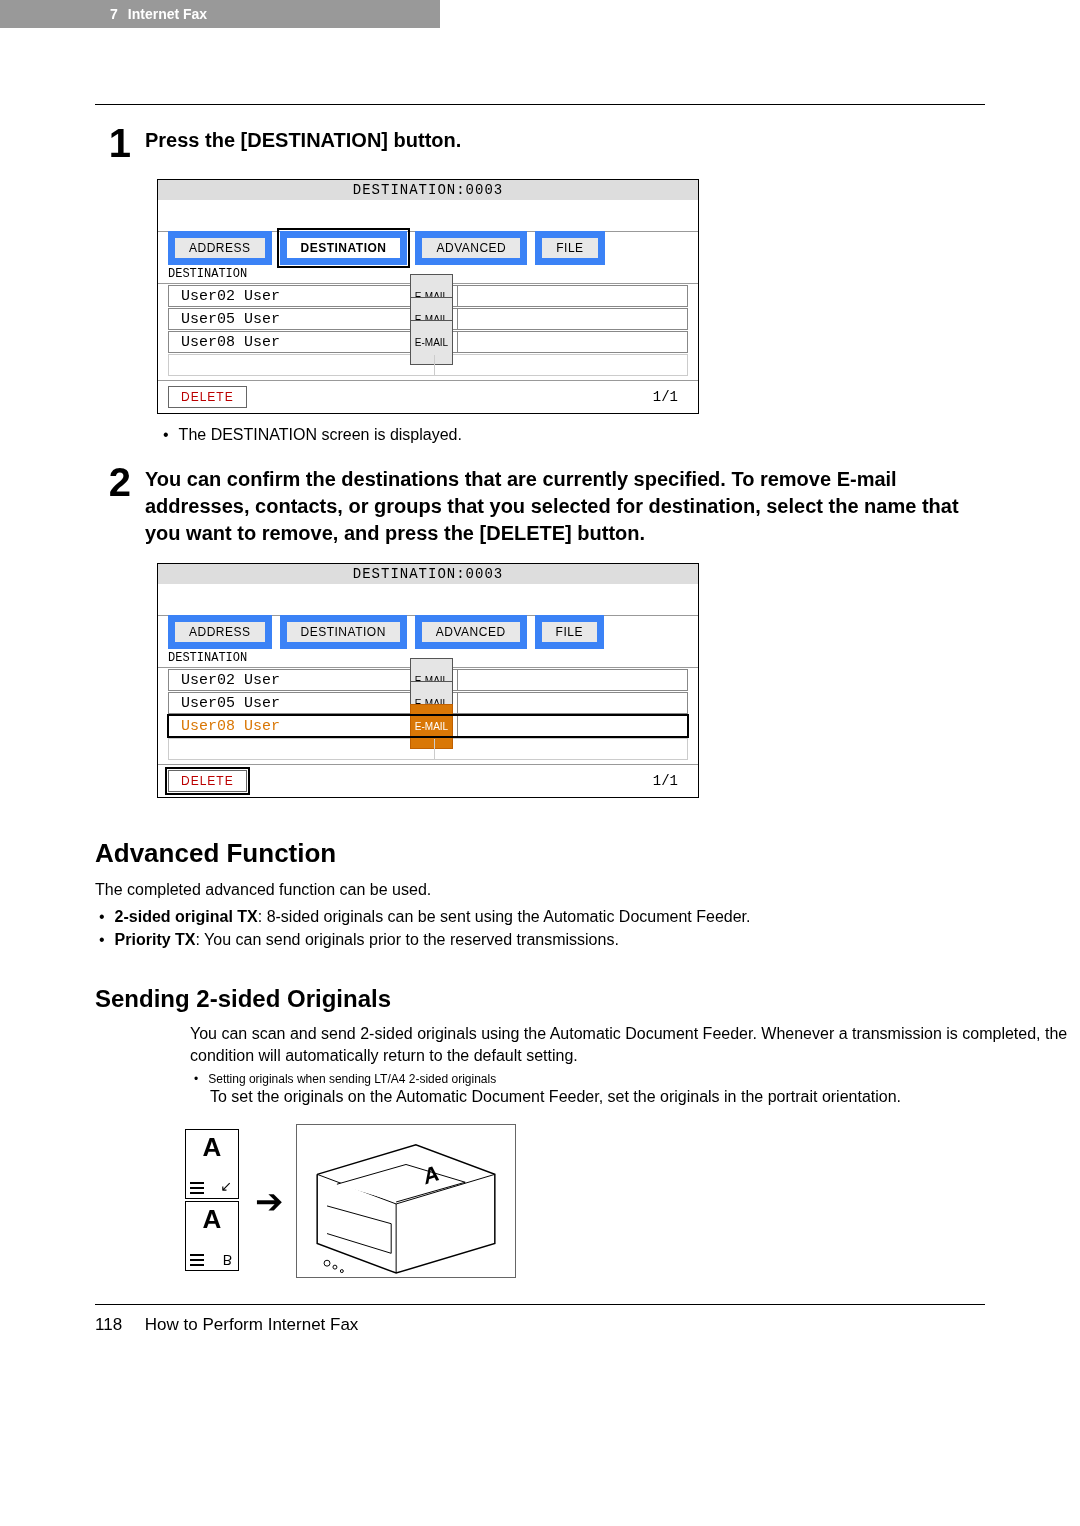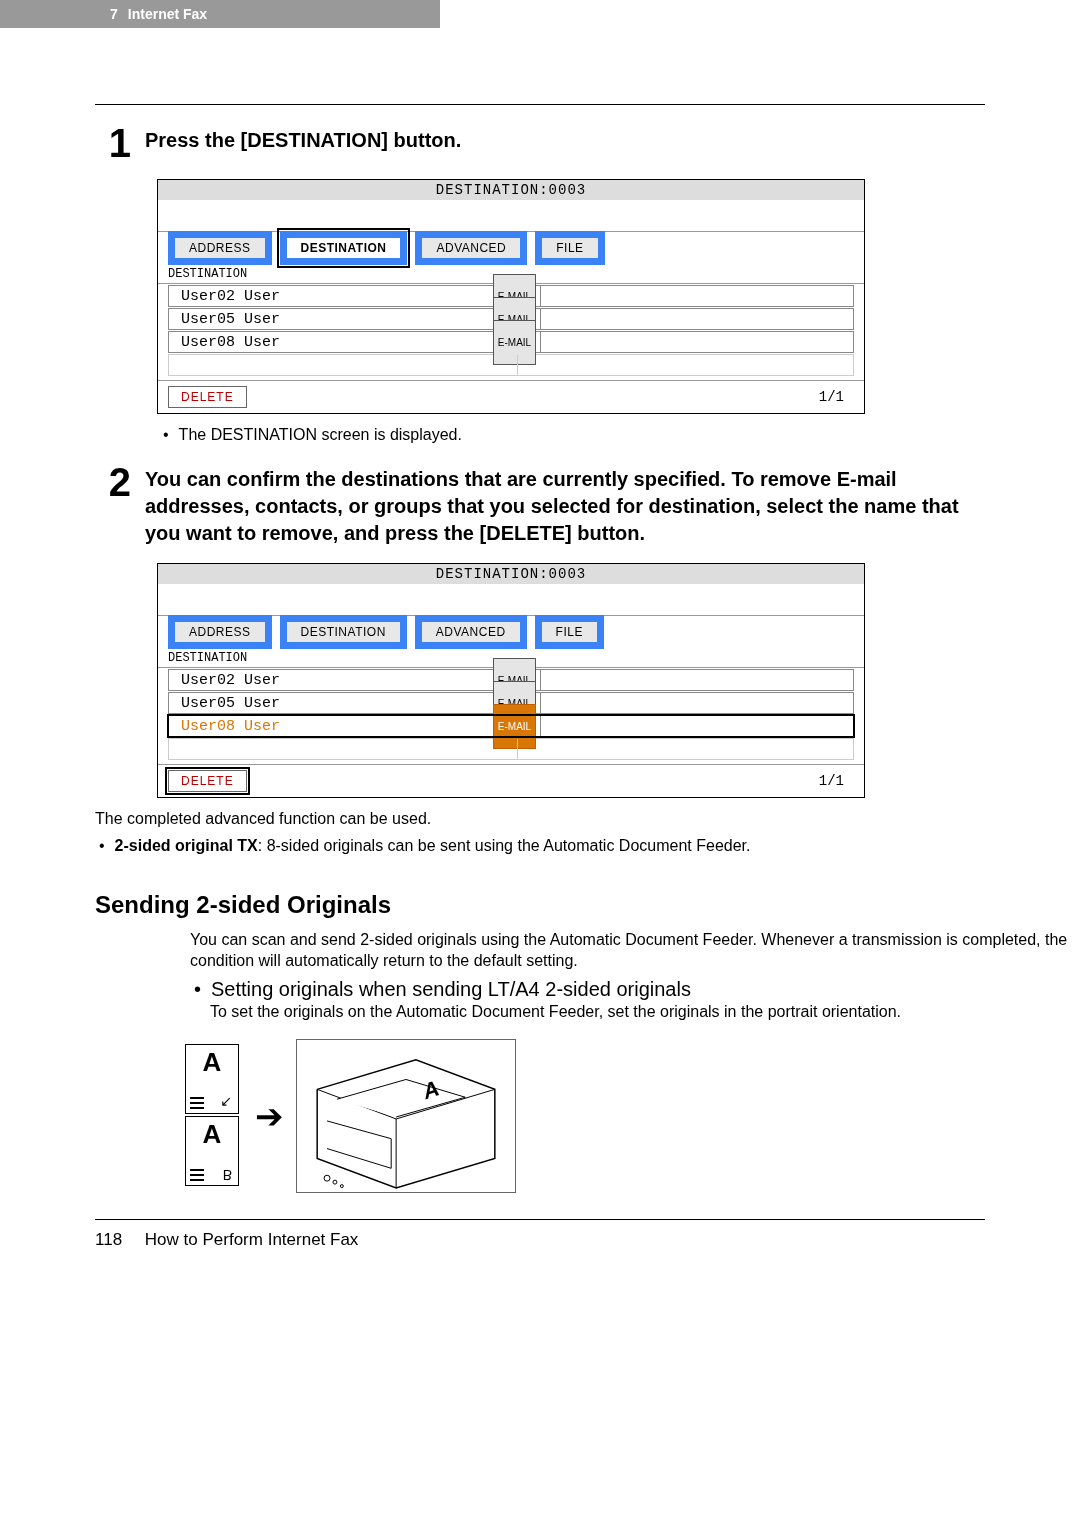--- a/index.html
+++ b/index.html
@@ -48,21 +48,21 @@
       flex: 1;
       padding-top: 4px;
     }
     .step-heading {
       font-size: 20px;
       font-weight: bold;
       line-height: 1.35;
     }
     .screenshot {
       margin: 16px 4px 10px 62px;
-      width: 708px;
+      width: 542px;
       border: 1.5px solid #000;
       background: #fff;
       font-family: "Courier New", monospace;
       font-size: 14px;
     }
     .screenshot-header {
       background: #ddd;
       text-align: center;
       font-size: 14px;
       letter-spacing: 1px;
@@ -343,34 +343,38 @@
         <div class="row-name"></div>
           <div class="row-right"></div>
       </div>
     </div>
     <div class="screenshot-footer">
       <div class="delete-btn active">DELETE</div>
       <div class="page-ind">1/1</div>
     </div>
   </div>
 
+  <div class="h2">Advanced Function</div>
 </div>
 
 <div class="para">The completed advanced function can be used.</div>
 <div class="func-list">
   <div class="bullet">
       <span><b>2-sided original TX</b><span>: 8-sided originals can be sent using the Automatic Document Feeder.</span></span>
     </div>
+  <div class="bullet">
+      <span><b>Priority TX</b><span>: You can send originals prior to the reserved transmissions.</span></span>
+    </div>
 </div>
 
 <div class="section">
   <div class="h3">Sending 2-sided Originals</div>
 </div>
 <div class="para" style="margin-left:190px;">You can scan and send 2-sided originals using the Automatic Document Feeder. Whenever a transmission is completed, the condition will automatically return to the default setting.</div>
-<div class="sub-bullet bullet" style="margin-left:190px; font-size:20px;">
+<div class="sub-bullet bullet" style="margin-left:190px; font-size:12px;">
   <span>Setting originals when sending LT/A4 2-sided originals</span>
 </div>
 <div class="sub-bullet-text" style="margin-left:210px;">To set the originals on the Automatic Document Feeder, set the originals in the portrait orientation.</div>
 
 <div class="diagram">
   <div class="pages-col">
     <div class="page-box">
       <div class="letter">A</div>
       <div class="lines">
           <span></span>

